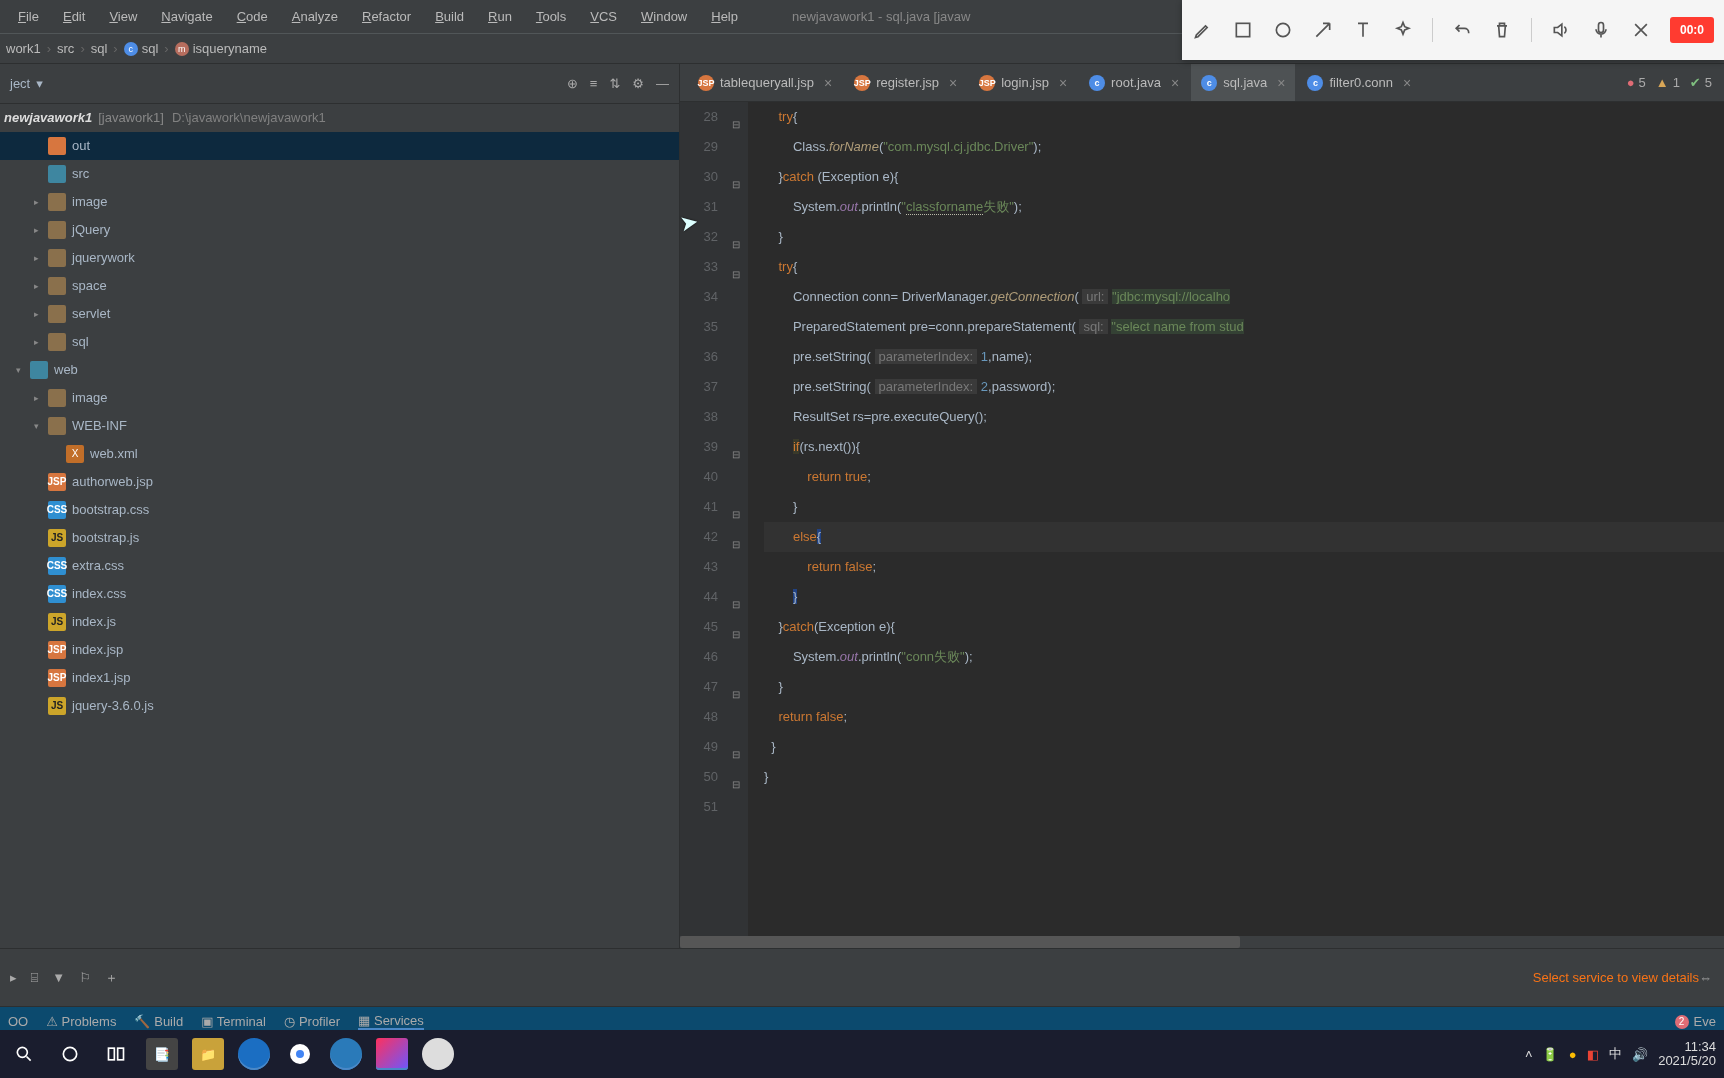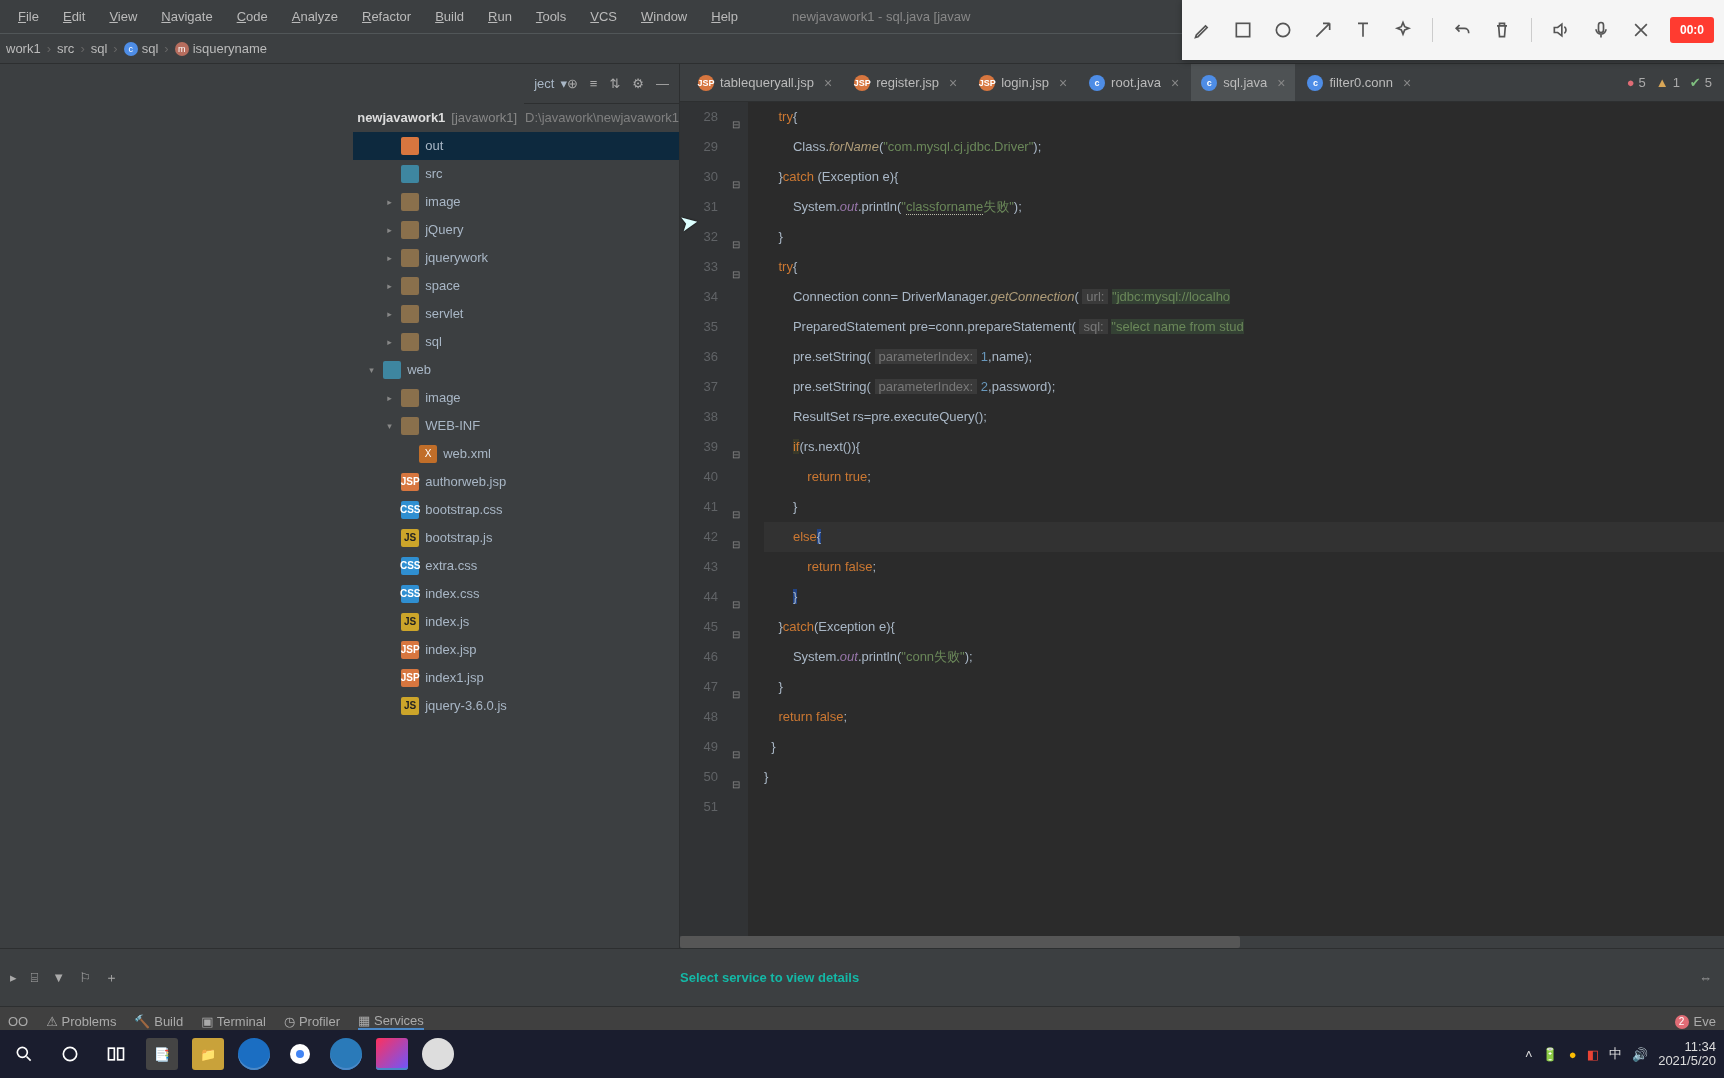--- a/index.html
+++ b/index.html
@@ -25,40 +25,40 @@
   .navbar .chip-c { background: #4e8de6; }
   .navbar .chip-m { background: #b66d5e; }
   .navbar .spacer { flex: 1; }
   .navbar .nav-right { display: flex; align-items: center; gap: 12px; color: #999; }
   .navbar .tomcat-box { border: 1px solid #555; padding: 2px 8px; border-radius: 3px; display: flex; align-items: center; gap: 6px; }
 
   
   .main { display: flex; height: calc(100% - 34px - 30px - 130px); }
 
   
-  .sidebar { width: 680px; background: #3c3f41; border-right: 1px solid #2d2f30; display: flex; flex-direction: column; align-items: flex-end; }
+  .sidebar { width: 680px; background: #3c3f41; border-right: 1px solid #2d2f30; display: flex; flex-direction: column; }
   .sidebar-header { height: 40px; display: flex; align-items: center; padding: 0 10px; justify-content: space-between; border-bottom: 1px solid #2d2f30; }
   .sidebar-header .left { display: flex; align-items: center; gap: 6px; font-weight: 500; }
   .sidebar-header .icons { display: flex; gap: 12px; color: #aaa; }
   .tree { overflow-y: auto; flex: 1; font-size: 14px; line-height: 28px; }
   .tree-row { display: flex; align-items: center; padding-left: 4px; cursor: pointer; height: 28px; }
   .tree-row.sel { background: #0d293e; }
   .tree-row .arrow { width: 14px; color: #888; font-size: 9px; }
   .tree-row .ico { width: 18px; height: 18px; margin-right: 6px; display:inline-flex; align-items:center; justify-content:center; font-size:10px; border-radius:2px; }
   .ico-folder { background: #8a704c; }
   .ico-folder-blue { background: #3e86a0; }
   .ico-folder-orange { background: #d7763f; }
   .ico-jsp { background: #d7763f; color: #fff; font-weight: bold; font-size:8px; }
   .ico-css { background: #2f8fd1; color: #fff; font-weight: bold; font-size:8px; }
   .ico-js { background: #cca52a; color: #222; font-weight: bold; font-size:8px; }
   .ico-xml { background: #c16e29; color:#fff; font-size:8px; }
   .pad1 { padding-left: 16px; }
   .pad2 { padding-left: 34px; }
   .pad3 { padding-left: 52px; }
-  .tree-row.root .name { font-weight: bold; color: #ddd; }
+  .tree-row.root .name { font-weight: bold; color: #ddd; font-style: italic; }
   .tree-row .name-sec { color: #888; margin-left: 6px; }
   .tree-row .path { color: #808080; margin-left: 8px; }
   .bold { font-weight: bold; color: #ddd; }
 
   
   .editor { flex: 1; display: flex; flex-direction: column; background: #2b2b2b; min-width:0; }
   .tabs { height: 38px; background: #3c3f41; display: flex; align-items: center; padding-left: 8px; gap: 2px; border-bottom: 1px solid #2d2f30; }
   .tab { display: flex; align-items: center; height: 100%; padding: 0 10px; gap: 6px; color: #bbb; cursor: pointer; }
   .tab.active { background: #4e5254; }
   .tab .tab-ico { width:16px; height:16px; border-radius: 50%; display:inline-flex; align-items:center; justify-content:center; font-size:9px; font-weight:bold; }
@@ -87,25 +87,25 @@
   .warn-u { border-bottom: 1px dotted #bba; }
   .caret-line { background: #323232; }
   .sel-brace { background:#214283; }
 
   .hscroll { position:absolute; bottom:0; left:0; right:0; height:12px; background:#3c3f41; }
   .hscroll .thumb { position:absolute; left:0; width:560px; height:100%; background:#565656; border-radius:2px; }
 
   
   .services { height: 58px; background: #3c3f41; border-top: 1px solid #2d2f30; display:flex; align-items:center; }
   .services .sv-left { width: 680px; display:flex; align-items:center; gap:14px; padding-left:10px; color:#aaa; }
-  .services .sv-main { flex:1; text-align:left; color:#14b8a6;font-weight:bold; }
+  .services .sv-main { flex:1; text-align:right; color:#f97316; }
   .services .sv-right { padding-right:12px; color:#aaa; }
 
   
-  .bottom-tabs { height: 30px; background: #404040; border-top: 1px solid #2d2f30; display:flex; align-items:center; padding: 0 8px; gap: 18px; color:#aaa; font-size:13px; }
+  .bottom-tabs { height: 30px; background: #0c4a6e; border-top: 1px solid #2d2f30; display:flex; align-items:center; padding: 0 8px; gap: 18px; color:#aaa; font-size:13px; }
   .bottom-tabs .bt { display:flex; align-items:center; gap:5px; }
   .bottom-tabs .active-bt { border-bottom: 2px solid #4a88c7; }
   .bottom-tabs .right { margin-left:auto; display:flex; align-items:center; gap:6px; }
   .bt .circ { width:14px; height:14px; border-radius:50%; background:#e06c75; color:#fff; font-size:10px; display:inline-flex; align-items:center; justify-content:center; }
 
   
   .statusbar { height: 28px; background: #3c3f41; border-top:1px solid #2d2f30; display:flex; align-items:center; padding: 0 10px; color: #aaa; font-size: 13px; gap: 20px; }
   .statusbar .spacer { flex:1; }
 
   

